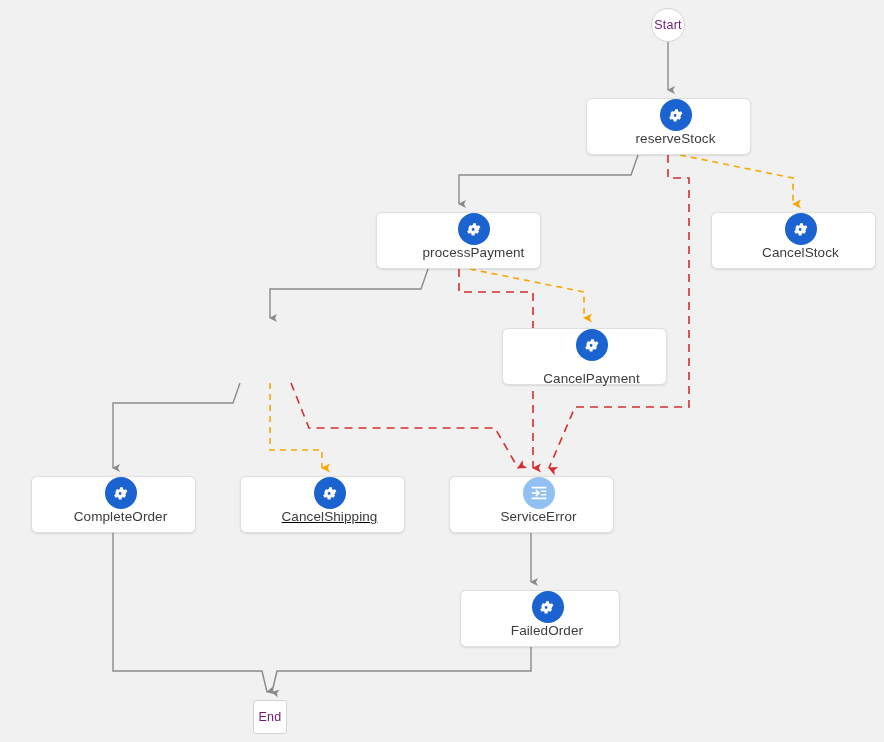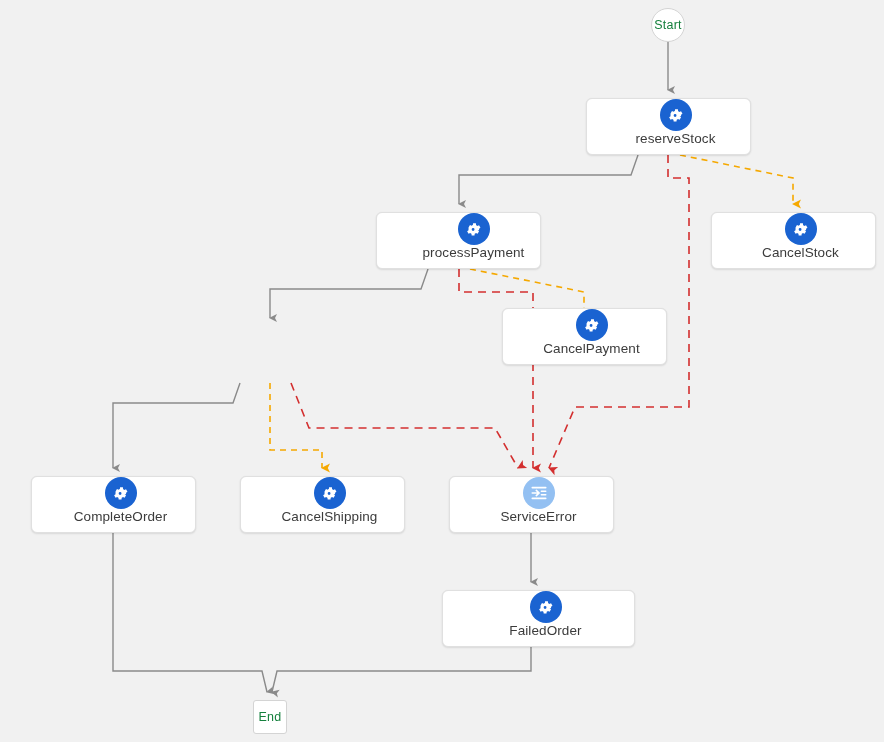--- a/index.html
+++ b/index.html
@@ -18,21 +18,21 @@
     position:absolute;left:0;top:0;
     width:884px;height:742px;
     pointer-events:none;
   }
   
   .terminal{
     position:absolute;
     background:#ffffff;
     border:1px solid #d4d4d4;
     display:flex;align-items:center;justify-content:center;
-    color:#15803d;
+    color:#701a75;
     font-size:12.5px;
     letter-spacing:.2px;
     box-sizing:border-box;
   }
   .terminal.start{
     border-radius:50%;
     width:34px;height:34px;
     left:651px;top:8px;
   }
   .terminal.end{
@@ -138,40 +138,40 @@
 
   <div class="node" style="left:376px;top:212px;width:165px;padding-left:16px;">
     <span class="node-icon gear">
       <svg width="17" height="17" viewBox="0 0 24 24" aria-hidden="true">
         <path fill="#ffffff" d="M19.4 13a7.6 7.6 0 0 0 0-2l2-1.6-2-3.4-2.4 1a7.6 7.6 0 0 0-1.7-1L15 3.2h-4l-.3 2.6a7.6 7.6 0 0 0-1.7 1l-2.4-1-2 3.4L4.6 11a7.6 7.6 0 0 0 0 2l-2 1.6 2 3.4 2.4-1a7.6 7.6 0 0 0 1.7 1l.3 2.6h4l.3-2.6a7.6 7.6 0 0 0 1.7-1l2.4 1 2-3.4-2-1.6ZM13 12a2 2 0 1 1-4 0 2 2 0 0 1 4 0Z" transform="translate(-1,0)"></path>
       </svg>
     </span>
     <span class="node-label">processPayment</span>
   </div>
 
-  <div class="node" style="left:502px;top:308px;width:165px;">
+  <div class="node" style="left:502px;top:328px;width:165px;gap:10px;">
     <span class="node-icon gear">
       <svg width="17" height="17" viewBox="0 0 24 24" aria-hidden="true">
         <path fill="#ffffff" d="M19.4 13a7.6 7.6 0 0 0 0-2l2-1.6-2-3.4-2.4 1a7.6 7.6 0 0 0-1.7-1L15 3.2h-4l-.3 2.6a7.6 7.6 0 0 0-1.7 1l-2.4-1-2 3.4L4.6 11a7.6 7.6 0 0 0 0 2l-2 1.6 2 3.4 2.4-1a7.6 7.6 0 0 0 1.7 1l.3 2.6h4l.3-2.6a7.6 7.6 0 0 0 1.7-1l2.4 1 2-3.4-2-1.6ZM13 12a2 2 0 1 1-4 0 2 2 0 0 1 4 0Z" transform="translate(-1,0)"></path>
       </svg>
     </span>
     <span class="node-label">CancelPayment</span>
   </div>
 
 
   <div class="node" style="left:31px;top:476px;width:165px;">
     <span class="node-icon gear">
       <svg width="17" height="17" viewBox="0 0 24 24" aria-hidden="true">
         <path fill="#ffffff" d="M19.4 13a7.6 7.6 0 0 0 0-2l2-1.6-2-3.4-2.4 1a7.6 7.6 0 0 0-1.7-1L15 3.2h-4l-.3 2.6a7.6 7.6 0 0 0-1.7 1l-2.4-1-2 3.4L4.6 11a7.6 7.6 0 0 0 0 2l-2 1.6 2 3.4 2.4-1a7.6 7.6 0 0 0 1.7 1l.3 2.6h4l.3-2.6a7.6 7.6 0 0 0 1.7-1l2.4 1 2-3.4-2-1.6ZM13 12a2 2 0 1 1-4 0 2 2 0 0 1 4 0Z" transform="translate(-1,0)"></path>
       </svg>
     </span>
     <span class="node-label">CompleteOrder</span>
   </div>
 
-  <div class="node" style="left:240px;top:476px;width:165px;">
+  <div class="node" style="left:240px;top:476px;width:165px;text-decoration:underline;">
     <span class="node-icon gear">
       <svg width="17" height="17" viewBox="0 0 24 24" aria-hidden="true">
         <path fill="#ffffff" d="M19.4 13a7.6 7.6 0 0 0 0-2l2-1.6-2-3.4-2.4 1a7.6 7.6 0 0 0-1.7-1L15 3.2h-4l-.3 2.6a7.6 7.6 0 0 0-1.7 1l-2.4-1-2 3.4L4.6 11a7.6 7.6 0 0 0 0 2l-2 1.6 2 3.4 2.4-1a7.6 7.6 0 0 0 1.7 1l.3 2.6h4l.3-2.6a7.6 7.6 0 0 0 1.7-1l2.4 1 2-3.4-2-1.6ZM13 12a2 2 0 1 1-4 0 2 2 0 0 1 4 0Z" transform="translate(-1,0)"></path>
       </svg>
     </span>
     <span class="node-label">CancelShipping</span>
   </div>
 
   <div class="node" style="left:449px;top:476px;width:165px;">
     <span class="node-icon service">
@@ -179,21 +179,21 @@
         <rect x="2" y="3.6" width="20" height="2.4" rx="1" fill="#ffffff"></rect>
         <rect x="2" y="18" width="20" height="2.4" rx="1" fill="#ffffff"></rect>
         <rect x="14.2" y="8.6" width="7.8" height="2.1" rx="1" fill="#ffffff"></rect>
         <rect x="14.2" y="13.3" width="7.8" height="2.1" rx="1" fill="#ffffff"></rect>
         <path d="M3 12h7.4M8.4 8.6 12.2 12l-3.8 3.4" fill="none" stroke="#ffffff" stroke-width="2.2" stroke-linecap="round" stroke-linejoin="round"></path>
       </svg>
     </span>
     <span class="node-label">ServiceError</span>
   </div>
 
-  <div class="node" style="left:442px;top:590px;width:193px;">
+  <div class="node" style="left:460px;top:590px;width:160px;">
     <span class="node-icon gear">
       <svg width="17" height="17" viewBox="0 0 24 24" aria-hidden="true">
         <path fill="#ffffff" d="M19.4 13a7.6 7.6 0 0 0 0-2l2-1.6-2-3.4-2.4 1a7.6 7.6 0 0 0-1.7-1L15 3.2h-4l-.3 2.6a7.6 7.6 0 0 0-1.7 1l-2.4-1-2 3.4L4.6 11a7.6 7.6 0 0 0 0 2l-2 1.6 2 3.4 2.4-1a7.6 7.6 0 0 0 1.7 1l.3 2.6h4l.3-2.6a7.6 7.6 0 0 0 1.7-1l2.4 1 2-3.4-2-1.6ZM13 12a2 2 0 1 1-4 0 2 2 0 0 1 4 0Z" transform="translate(-1,0)"></path>
       </svg>
     </span>
     <span class="node-label">FailedOrder</span>
   </div>
 
   <div class="terminal end">
     <span>End</span>

